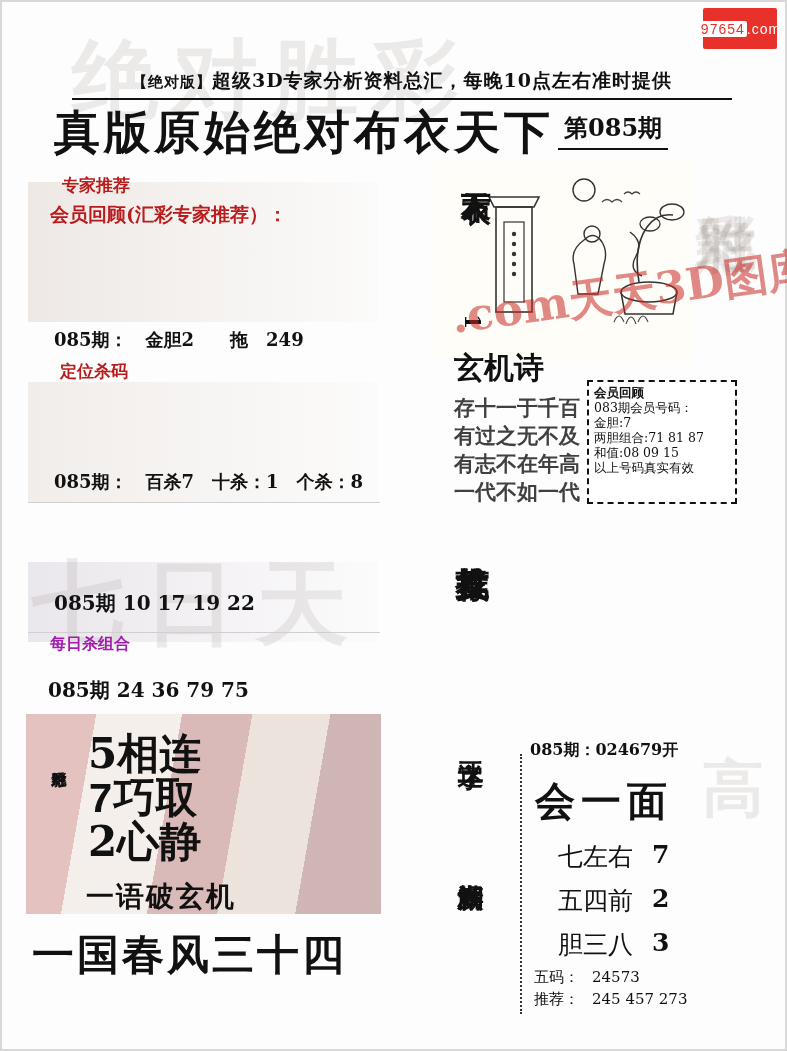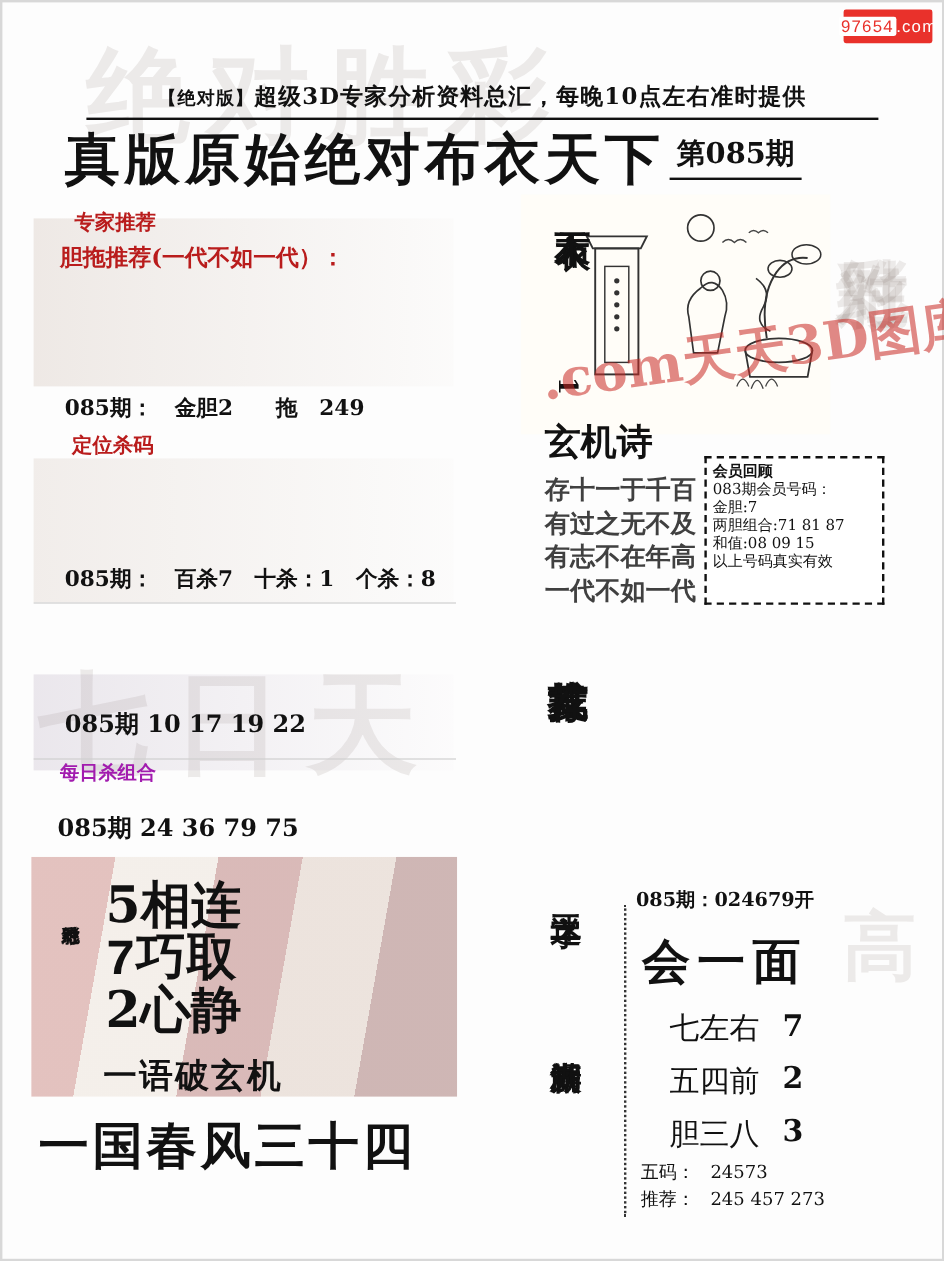--- a/index.html
+++ b/index.html
@@ -22,21 +22,21 @@
     position:absolute;
     color:rgba(120,110,100,0.13);
     font-family:"DejaVu Serif","Liberation Serif",serif;
     font-weight:bold;
     pointer-events:none;
     user-select:none;
     white-space:nowrap;
   }
   .corner-badge{
     position:absolute;top:6px;right:8px;
-    width:74px;height:28px;
+    width:74px;height:41px;
     background:#e9312b;
     color:#fff;
     font-size:14px;
     letter-spacing:1px;
     display:flex;align-items:center;justify-content:center;
     border-radius:2px;
     font-family:"Liberation Sans",sans-serif;
   }
   .corner-badge .cb{background:#fff;color:#e9312b;padding:0 2px;border-radius:2px;}
 
@@ -219,21 +219,21 @@
   </div>
 
   <div class="topline">
     <span class="tag">【绝对版】</span><span>超级3D专家分析资料总汇，每晚10点左右准时提供</span>
   </div>
 
   <div class="maintitle">真版原始绝对布衣天下</div>
   <div class="issue">第085期</div>
 
   <div class="l-label" style="left:60px;top:172px;font-size:17px;">专家推荐</div>
-  <div class="l-label" style="left:48px;top:200px;font-size:19px;">胆拖推荐(一代不如一代）：</div>
+  <div class="l-label" style="left:48px;top:200px;font-size:19px;">会员回顾(汇彩专家推荐）：</div>
   <div class="rowline" style="left:52px;top:326px;font-size:18px;font-weight:bold;">085期：　金胆2　　拖　249</div>
   <div class="l-label" style="left:58px;top:358px;font-size:17px;">定位杀码</div>
   <div class="rowline" style="left:52px;top:468px;font-size:18px;font-weight:bold;">085期：　百杀7　十杀：1　个杀：8</div>
 
   <div class="hr-grey" style="left:26px;top:500px;width:352px;"></div>
 
   <div class="rowline" style="left:52px;top:588px;font-size:20px;font-weight:bold;">085期  10  17    19    22</div>
   <div class="hr-grey" style="left:26px;top:630px;width:352px;"></div>
   <div class="l-label" style="left:48px;top:632px;font-size:16px;color:#a21caf;">每日杀组合</div>
   <div class="rowline" style="left:46px;top:675px;font-size:20px;font-weight:bold;">085期  24  36  79  75</div>

